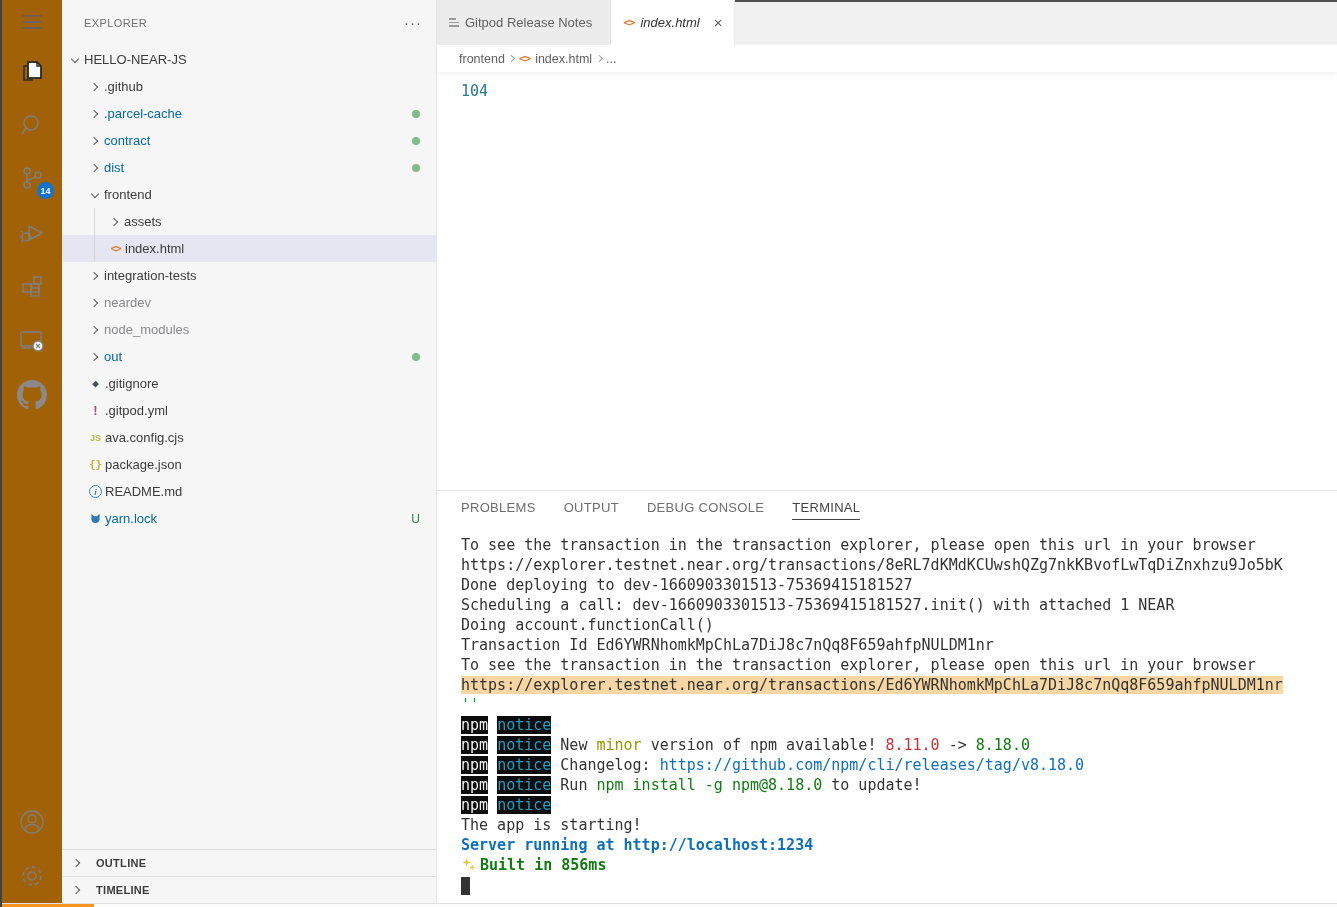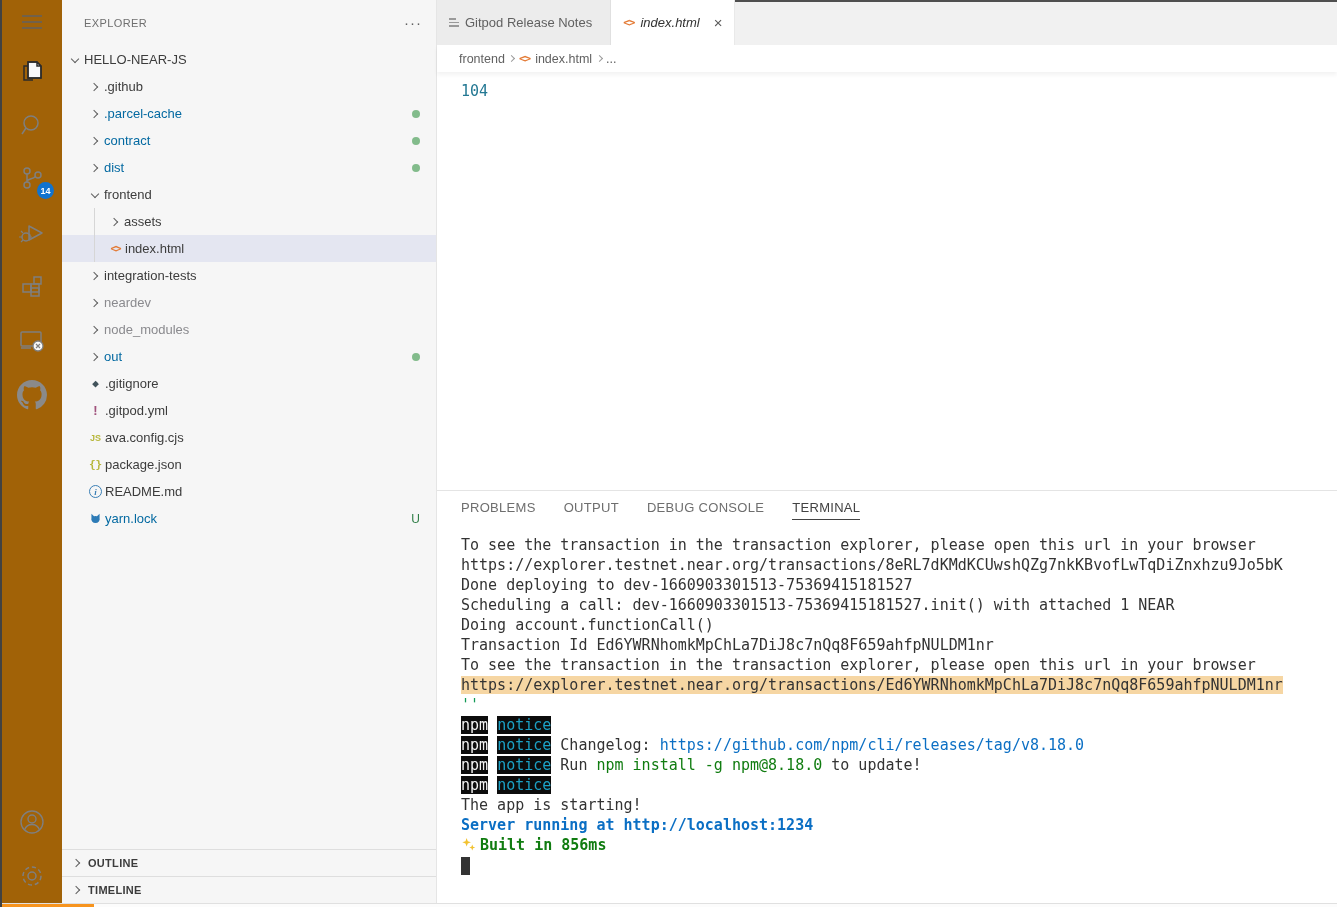--- a/index.html
+++ b/index.html
@@ -37,21 +37,21 @@
   .fi-git { color:#41535b; font-size:11px; }
   .fi-yml { color:#a0527c; font-weight:700; font-size:13px; font-family:"Liberation Sans",sans-serif; }
   .fi-js { color:#b7b73b; font-weight:700; font-size:9px; font-family:"Liberation Sans",sans-serif; }
   .fi-json { color:#b7b73b; font-weight:700; font-size:11px; }
   .fi-info { width:13px; height:13px; border:1.2px solid #3a7fb5; border-radius:50%; color:#3a7fb5; font-size:9px; font-style:italic; font-weight:700; display:inline-flex; align-items:center; justify-content:center; font-family:"Liberation Serif",serif; }
   .badge-col { margin-left:auto; padding-right:16px; display:flex; align-items:center; }
   .dot { width:8px; height:8px; border-radius:50%; background:#82bb8b; }
   .badge-u { color:#2e7d46; font-size:12px; }
   .guide::before { content:""; position:absolute; left:32px; top:0; bottom:0; border-left:1px solid #d6d6d6; }
   .sb-bottom { flex-shrink:0; }
-  .sb-section { height:27px; border-top:1px solid #dedede; display:flex; align-items:center; padding-left:6px; font-size:11px; font-weight:700; color:#3c3c3c; letter-spacing:.3px; cursor:pointer; }
+  .sb-section { height:27px; border-top:1px solid #dedede; display:flex; align-items:center; padding-left:6px; font-size:11px; font-weight:700; color:#3c3c3c; letter-spacing:.3px; cursor:pointer;gap:8px; }
   .sb-section .chev { margin-right:2px; }
 
   
   .main { flex:1; display:flex; flex-direction:column; min-width:0; }
   .tabbar { height:45px; background:#a3a3a3; display:flex; flex-shrink:0; }
   .tab { display:flex; align-items:center; padding:0 12px; font-size:13px; color:#616161; background:#ececec; border-right:1px solid #e0e0e0; cursor:pointer; min-width:0; }
   .tab.active { background:#fff; color:#333; border-right:1px solid #e9e9e9; }
   .tab .t-label { margin:0 6px; white-space:nowrap; }
   .tab.italic .t-label { font-style:italic; }
   .tab .close { margin-left:8px; font-size:15px; color:#5a5a5a; cursor:pointer; }
@@ -335,20 +335,21 @@
           <div class="t-line"><span class="">To see the transaction in the transaction explorer, please open this url in your browser</span></div>
           <div class="t-line"><span class="">https://explorer.testnet.near.org/transactions/8eRL7dKMdKCUwshQZg7nkKBvofLwTqDiZnxhzu9Jo5bK</span></div>
           <div class="t-line"><span class="">Done deploying to dev-1660903301513-75369415181527</span></div>
           <div class="t-line"><span class="">Scheduling a call: dev-1660903301513-75369415181527.init() with attached 1 NEAR</span></div>
           <div class="t-line"><span class="">Doing account.functionCall()</span></div>
           <div class="t-line"><span class="">Transaction Id Ed6YWRNhomkMpChLa7DiJ8c7nQq8F659ahfpNULDM1nr</span></div>
           <div class="t-line"><span class="">To see the transaction in the transaction explorer, please open this url in your browser</span></div>
           <div class="t-line"><span class="hl"><span class="">https://explorer.testnet.near.org/transactions/Ed6YWRNhomkMpChLa7DiJ8c7nQq8F659ahfpNULDM1nr</span></span></div>
           <div class="t-line"><span class="t-teal">''</span></div>
           <div class="t-line"><span class="b-npm">npm</span><span class=""> </span><span class="b-notice">notice</span></div>
+          <div class="t-line"><span class="b-npm">npm</span><span class=""> </span><span class="b-notice">notice</span><span class=""> New </span><span class="t-olive">minor</span><span class=""> version of npm available! </span><span class="t-red">8.11.0</span><span class=""> -&gt; </span><span class="t-green">8.18.0</span></div>
           <div class="t-line"><span class="b-npm">npm</span><span class=""> </span><span class="b-notice">notice</span><span class=""> Changelog: </span><span class="t-link">https://github.com/npm/cli/releases/tag/v8.18.0</span></div>
           <div class="t-line"><span class="b-npm">npm</span><span class=""> </span><span class="b-notice">notice</span><span class=""> Run </span><span class="t-green">npm install -g npm@8.18.0</span><span class=""> to update!</span></div>
           <div class="t-line"><span class="b-npm">npm</span><span class=""> </span><span class="b-notice">notice</span></div>
           <div class="t-line"><span class="">The app is starting!</span></div>
           <div class="t-line"><span class="t-blue t-bold">Server running at http://localhost:1234</span></div>
           <div class="t-line"><span><svg class="spark" width="15" height="15" viewBox="0 0 16 16">
                 <path d="M6 1l1.2 3.4L10.6 5.6 7.2 6.8 6 10.2 4.8 6.8 1.4 5.6 4.8 4.4z" fill="#f2c230"></path>
                 <path d="M12 8l.9 2.3 2.3.9-2.3.9-.9 2.3-.9-2.3-2.3-.9 2.3-.9z" fill="#f2c230"></path>
               </svg></span><span class="t-green t-bold">Built in 856ms</span></div>
           <div class="t-line"><span class="cursor"></span></div>

